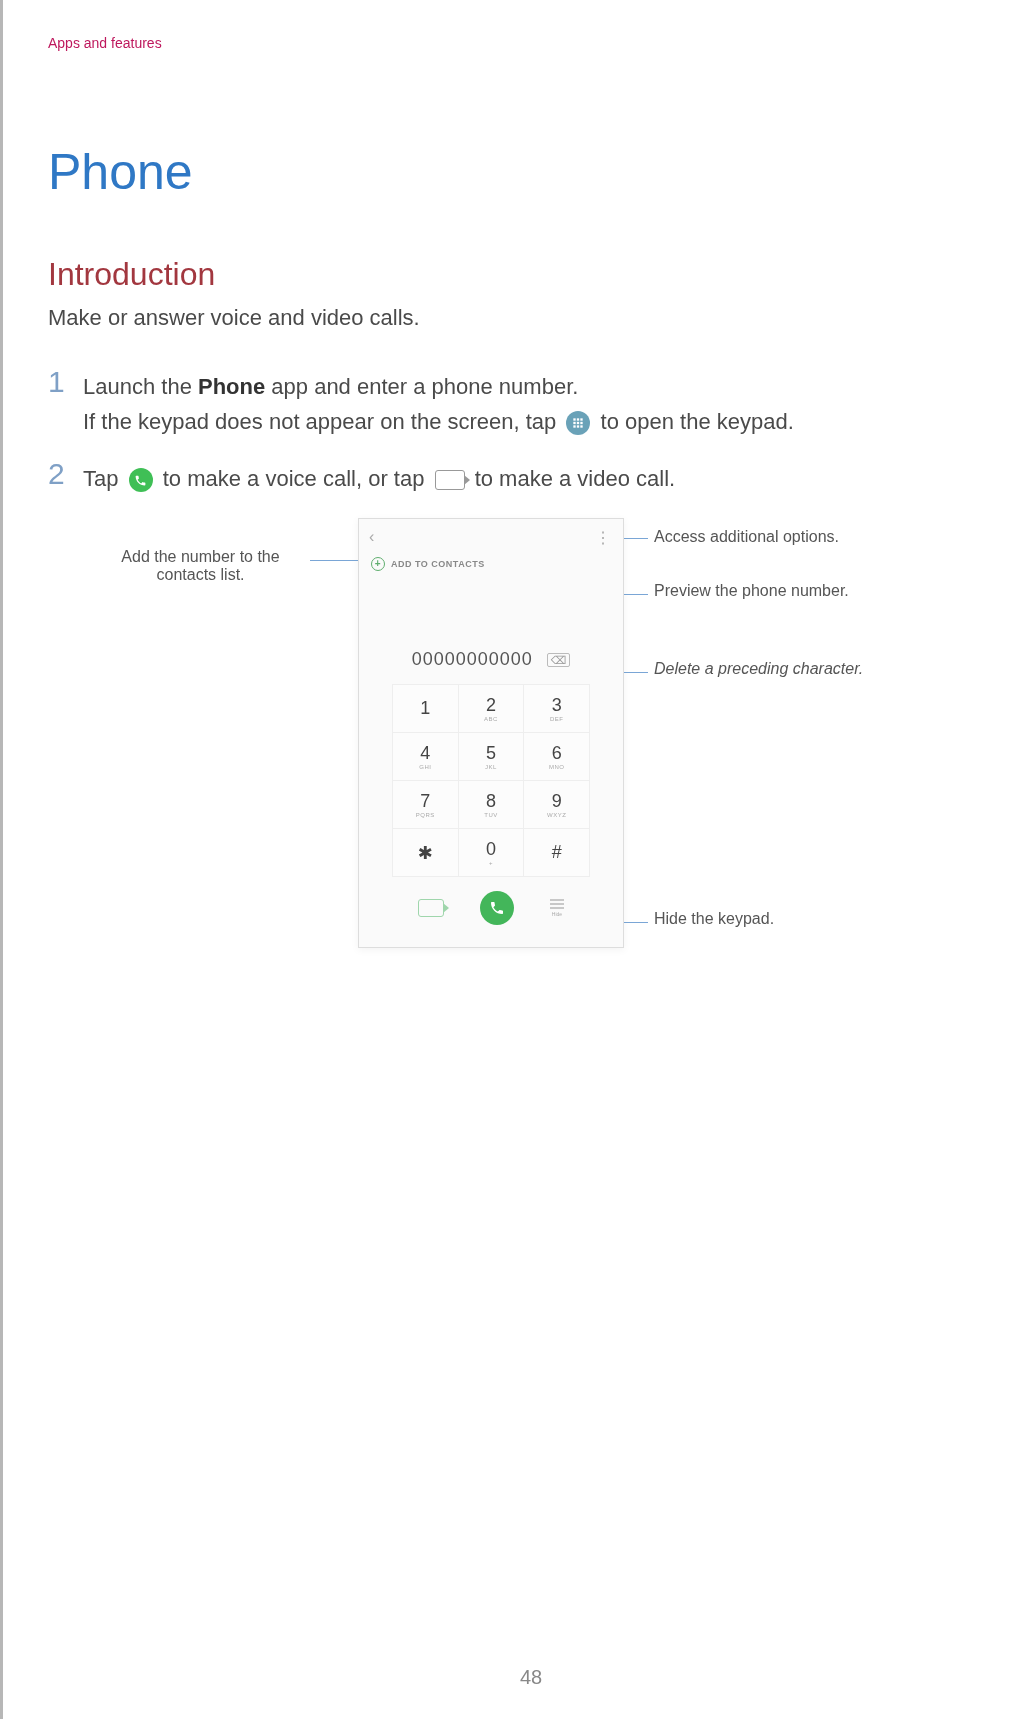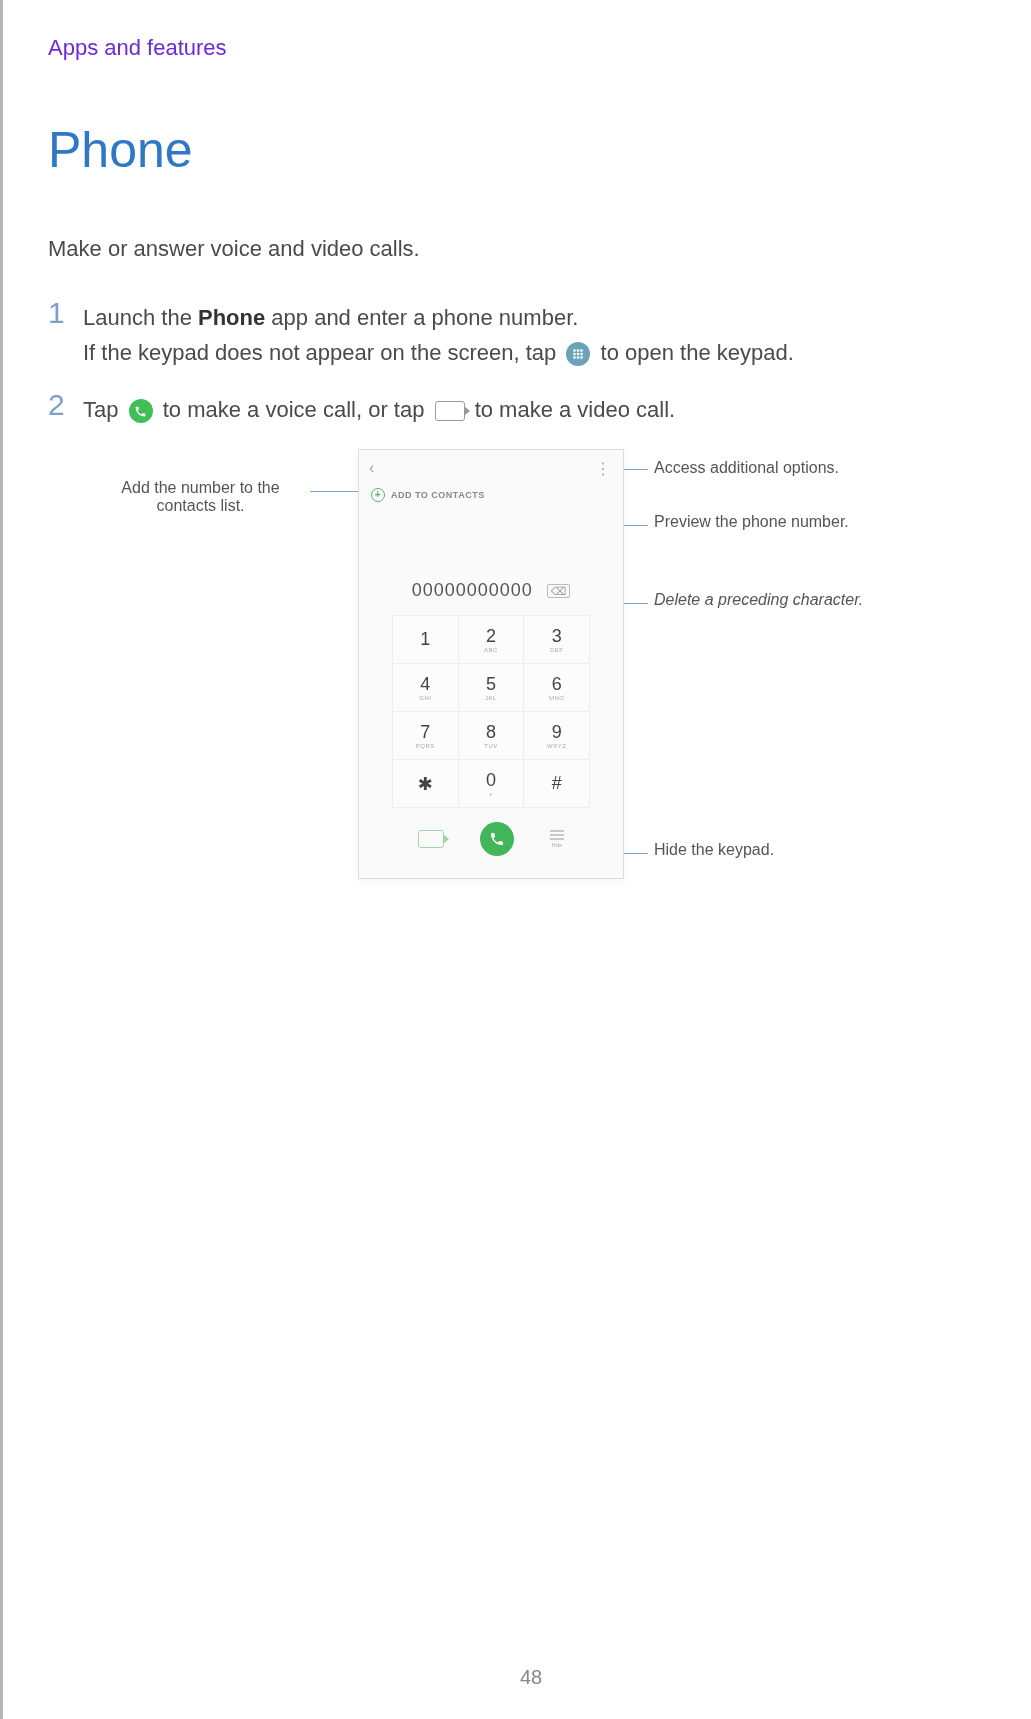--- a/index.html
+++ b/index.html
@@ -1,18 +1,18 @@
 <!DOCTYPE html>
 <html><head>
 <meta charset="utf-8">
 <style>
   * { box-sizing: border-box; margin: 0; padding: 0; }
   html, body { width: 1031px; height: 1719px; background: #fff; font-family: "Segoe UI", Arial, sans-serif; color: #333; }
   .page { position: relative; width: 1031px; height: 1719px; padding: 35px 30px 20px 45px; border-left: 3px solid #b7b7b7; }
-  .breadcrumb { font-size: 22px; color: #6d28d9; margin-bottom: 60px; font-weight: 300; }
+  .breadcrumb { font-size: 14px; color: #be185d; margin-bottom: 92px; font-weight: 300; }
   h1.title { font-size: 50px; color: #2f78c5; font-weight: 400; margin-bottom: 55px; }
   h2.section { font-size: 32px; color: #a2373f; font-weight: 400; margin-bottom: 10px; }
   p.body { font-size: 22px; color: #4a4a4a; line-height: 1.4; margin-bottom: 35px; font-weight: 300; }
   .steps { margin-top: 10px; }
   .step { display: flex; align-items: flex-start; margin-bottom: 22px; }
   .step-num { font-size: 30px; color: #7fa0c6; font-weight: 300; width: 35px; flex: 0 0 35px; line-height: 1; margin-top: -2px; }
   .step-body { font-size: 22px; color: #4a4a4a; line-height: 1.6; font-weight: 300; }
   .step-body .bold { font-weight: 600; color: #333; }
   .inline-icon { display: inline-flex; align-items: center; justify-content: center; vertical-align: middle; margin: 0 4px; }
   .inline-circle { width: 24px; height: 24px; border-radius: 50%; background: #6aa2b8; display: inline-flex; align-items: center; justify-content: center; }
@@ -59,20 +59,21 @@
 </style>
 </head>
 <body>
 
 <div class="page">
 
   <div class="breadcrumb">Apps and features</div>
 
   <h1 class="title">Phone</h1>
 
+  <h2 class="section">Introduction</h2>
   <p class="body">Make or answer voice and video calls.</p>
 
 
   <div class="steps">
 
     <div class="step">
       <div class="step-num">1</div>
       <div class="step-body">
         <span>Launch the </span><span class="bold">Phone</span><span> app and enter a phone number.</span><br>
         <span>If the keypad does not appear on the screen, tap </span>

